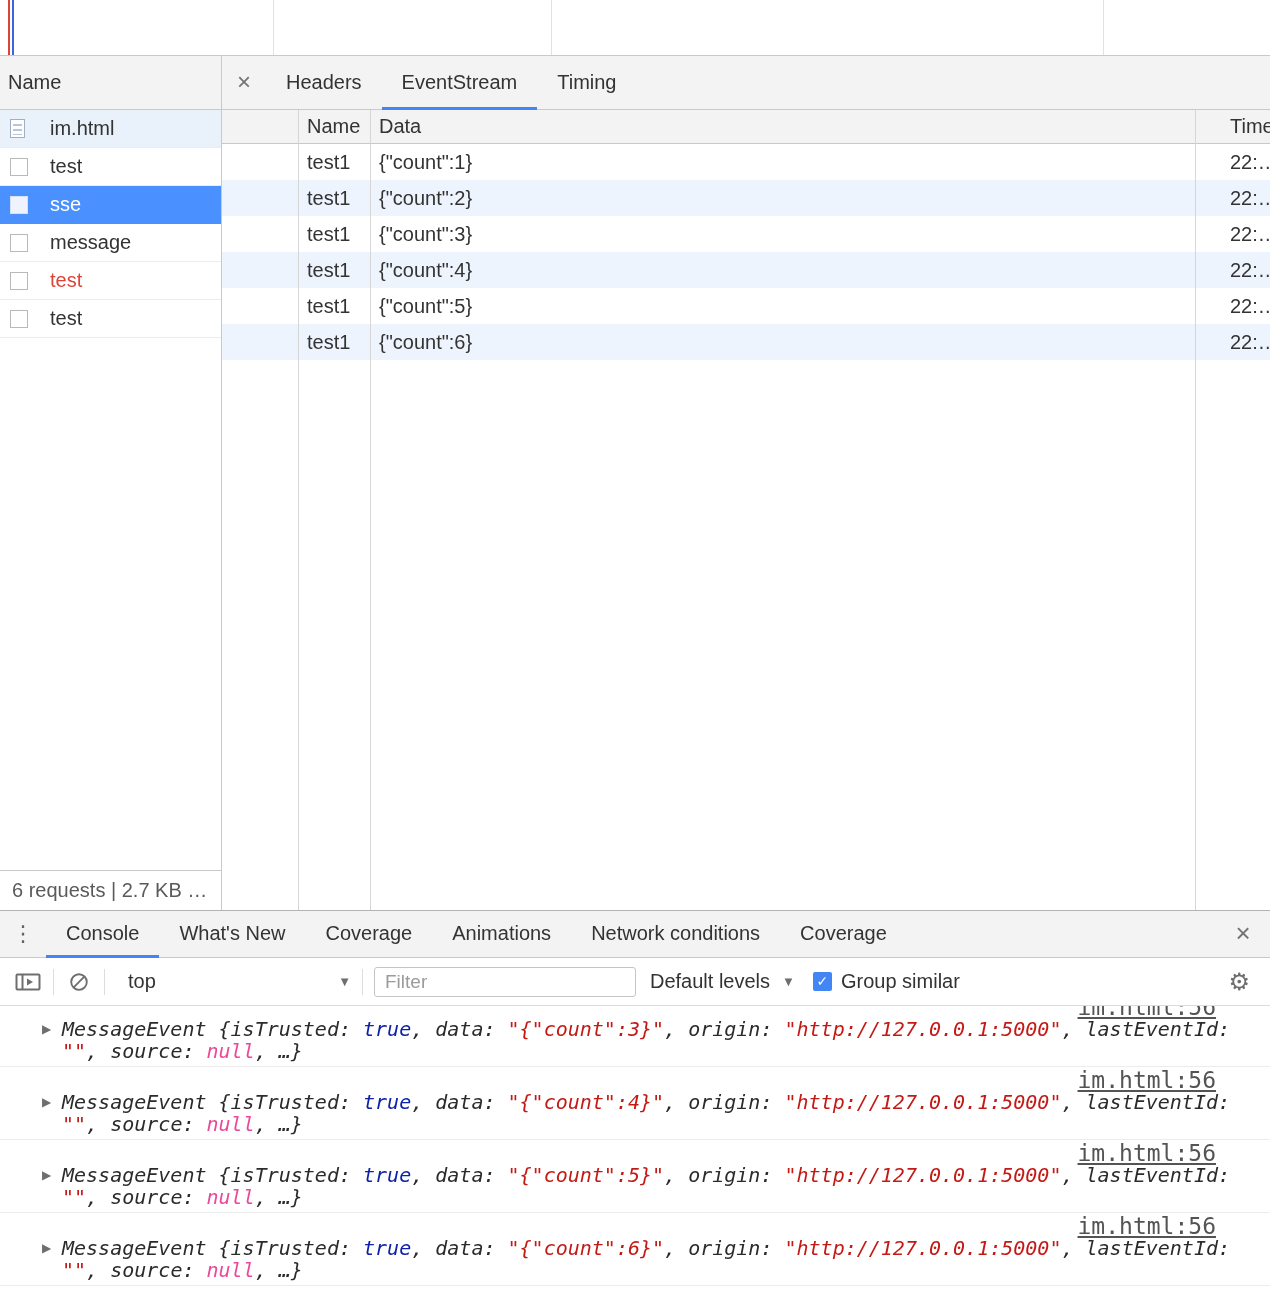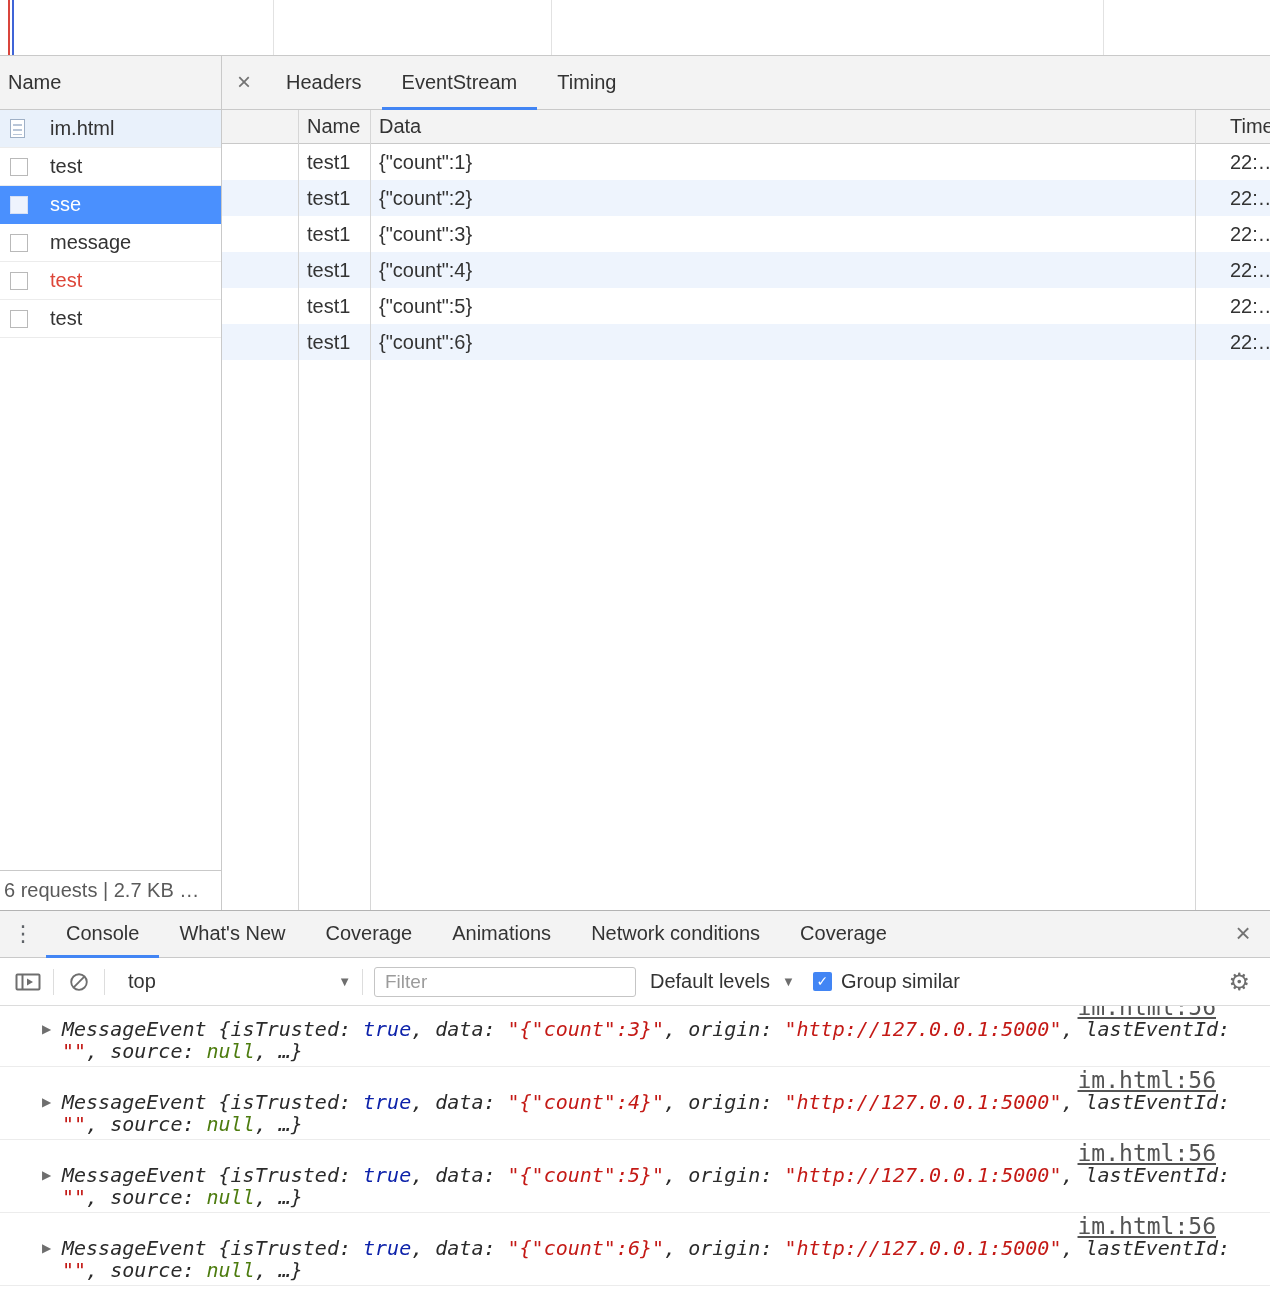--- a/index.html
+++ b/index.html
@@ -25,21 +25,21 @@
   .request-list { flex:1; overflow:hidden; }
   .request { height:38px; display:flex; align-items:center; padding-left:10px; gap:22px; border-bottom:1px solid #ececec; cursor:default; }
   .request.highlight { background:#e9f1fb; }
   .request.selected { background:#4a90fe; color:#fff; border-bottom-color:#4a90fe; }
   .request.error { color:#dd4538; }
   .file-box { width:18px; height:18px; flex:none; border:1px solid #b9b9b9; background:#fff; }
   .request.selected .file-box { border-color:#d6e0f5; background:#eef3fd; }
   .doc-icon { width:15px; height:19px; flex:none; border:1px solid #9fb0c6; background:#fff; position:relative; margin-right:3px; }
   .doc-icon::after { content:""; position:absolute; left:2px; right:2px; top:4px; height:11px;
     background:repeating-linear-gradient(#b9c6d8 0 2px, transparent 2px 5px); }
-  .summary-bar { height:40px; flex:none; border-top:1px solid #c9c9c9; line-height:38px; padding-left:4px; color:#5a5a5a; font-size:20px; white-space:nowrap; overflow:hidden; }
+  .summary-bar { height:40px; flex:none; border-top:1px solid #c9c9c9; line-height:38px; padding-left:12px; color:#5a5a5a; font-size:20px; white-space:nowrap; overflow:hidden; }
 
   .detail { flex:1; display:flex; flex-direction:column; overflow:hidden; }
   .tabs-row { height:54px; flex:none; background:#f3f3f3; border-bottom:1px solid #c9c9c9; display:flex; align-items:stretch; }
   .close-x { width:44px; text-align:center; line-height:52px; color:#737373; font-size:24px; cursor:default; }
   .tab { padding:0 20px; line-height:52px; position:relative; color:#333; cursor:default; }
   .tab.selected::after { content:""; position:absolute; left:0; right:0; bottom:-1px; height:3px; background:#4285f4; }
 
   .grid { flex:1; position:relative; overflow:hidden; }
   .col-line { position:absolute; top:0; bottom:0; width:1px; background:#d6d6d6; }
   .cl-1 { left:76px; } .cl-2 { left:148px; } .cl-3 { left:973px; }
@@ -76,21 +76,21 @@
   .entry { border-bottom:1px solid #ececec; padding:2px 0 4px; }
   .entry.clipped { margin-top:-12px; }
   .entry-link { height:22px; line-height:22px; text-align:right; padding-right:54px; }
   .srclink { font-family:"DejaVu Sans Mono", monospace; font-size:23px; color:#545454; text-decoration:underline; cursor:pointer; }
   .entry-body { display:flex; padding-left:42px; }
   .disclosure { width:20px; flex:none; color:#6e6e6e; font-size:12px; line-height:23px; cursor:default; }
   .msg { font-family:"DejaVu Sans Mono", monospace; font-size:20px; font-style:italic; line-height:22px; color:#2b2b2b; }
   .line { display:block; white-space:pre; }
   .tok-bool { color:#0d22aa; }
   .tok-str { color:#c41a16; }
-  .tok-null { color:#4d7c0f; }
+  .tok-null { color:#ec4899; }
 </style>
 </head>
 <body>
 
 <div class="app">
 
   <div class="overview">
     <div class="ov-grid ov-g1"></div>
     <div class="ov-grid ov-g2"></div>
     <div class="ov-grid ov-g3"></div>

